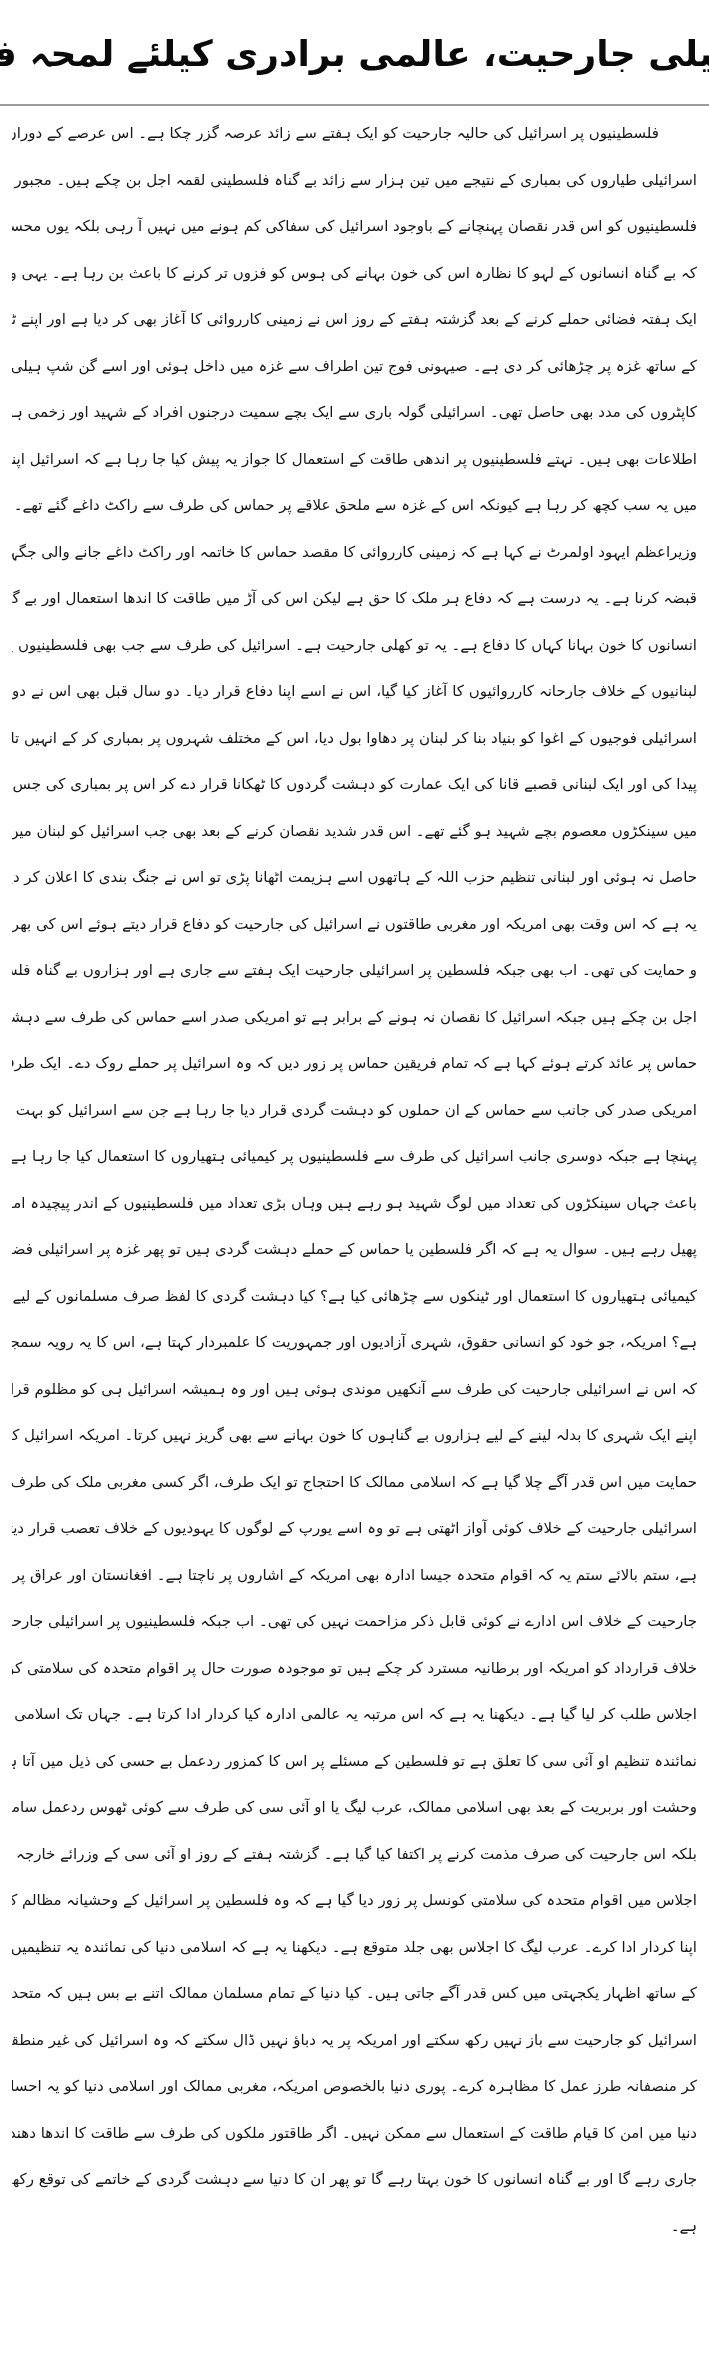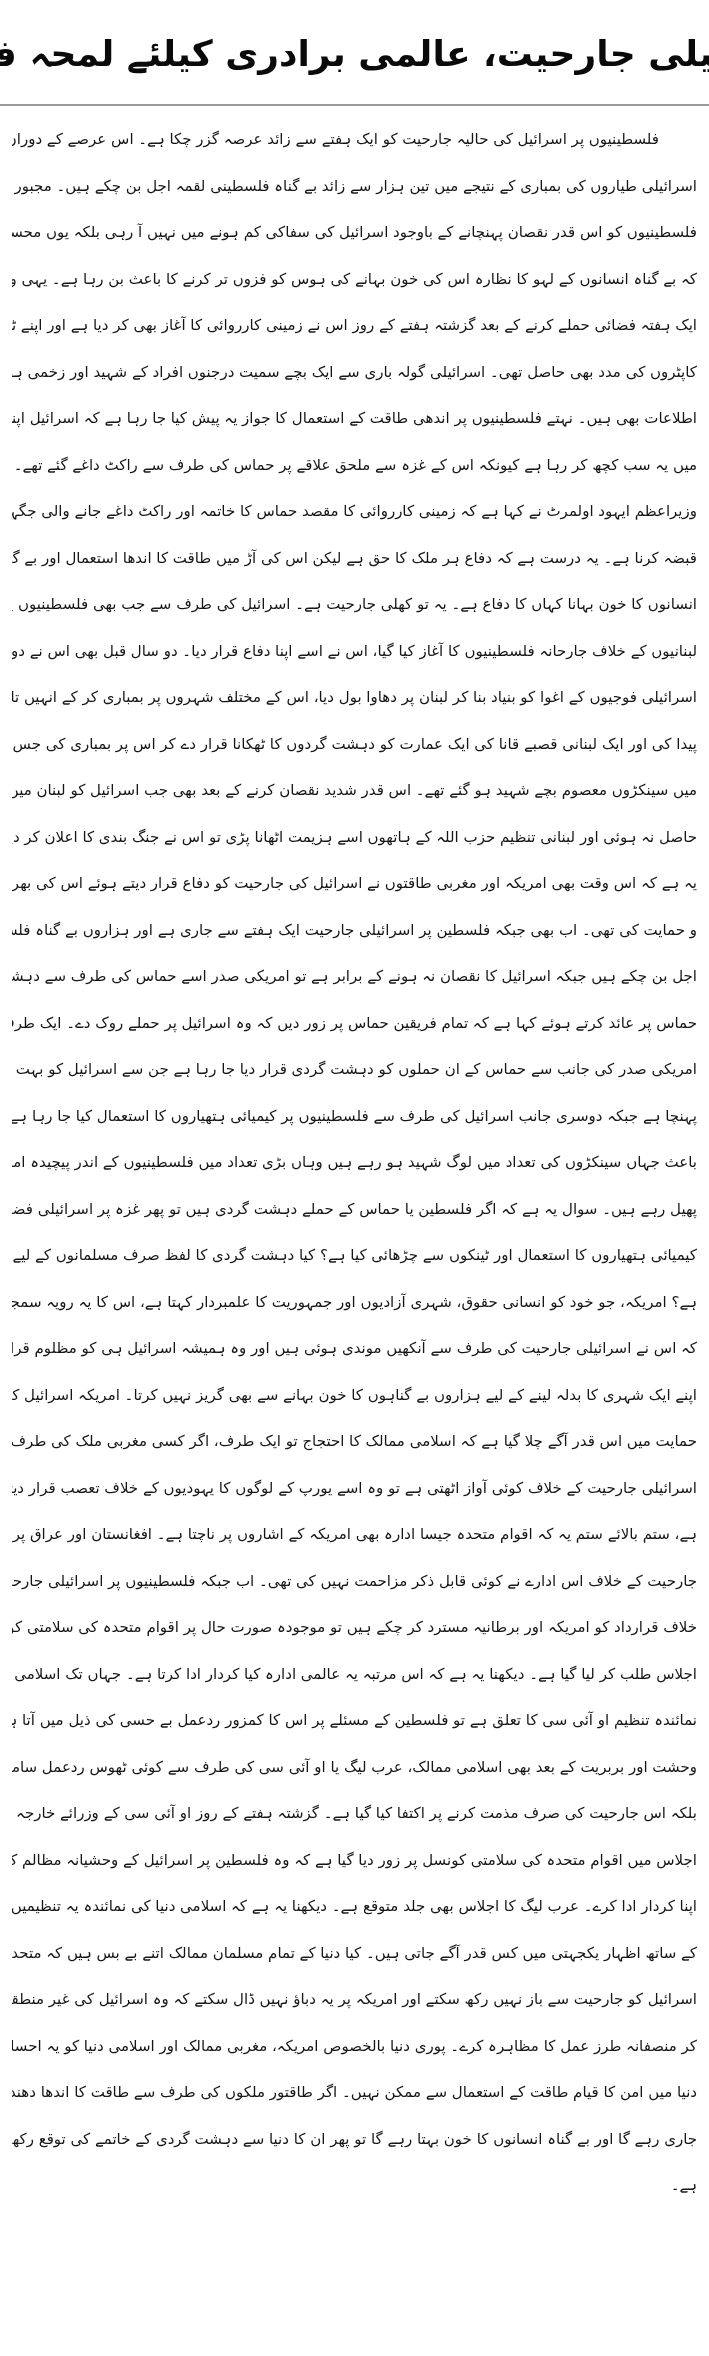--- a/index.html
+++ b/index.html
@@ -30,21 +30,21 @@
     white-space:nowrap;
     text-align:center;
     color:#0a0a0a;
   }
   .rule{
     border:none;
     border-top:2px solid #9a9a9a;
     margin:4px 0 0 0;
   }
   .body-col{
-    padding:10px 12px 0 12px;
+    padding:4px 12px 0 12px;
     box-sizing:border-box;
   }
   .line{
     height:46.5px;
     line-height:46.5px;
     font-size:15px;
     white-space:nowrap;
     overflow:hidden;
     text-align:justify;
     text-align-last:justify;
@@ -69,27 +69,28 @@
 
   <hr class="rule">
 
   <div class="body-col">
 
     <div class="line first">فلسطینیوں پر اسرائیل کی حالیہ جارحیت کو ایک ہفتے سے زائد عرصہ گزر چکا ہے۔ اس عرصے کے دوران</div>
       <div class="line">اسرائیلی طیاروں کی بمباری کے نتیجے میں تین ہزار سے زائد بے گناہ فلسطینی لقمہ اجل بن چکے ہیں۔ مجبور و بے کس</div>
       <div class="line">فلسطینیوں کو اس قدر نقصان پہنچانے کے باوجود اسرائیل کی سفاکی کم ہونے میں نہیں آ رہی بلکہ یوں محسوس ہوتا ہے</div>
       <div class="line">کہ بے گناہ انسانوں کے لہو کا نظارہ اس کی خون بہانے کی ہوس کو فزوں تر کرنے کا باعث بن رہا ہے۔ یہی وجہ ہے کہ</div>
       <div class="line">ایک ہفتہ فضائی حملے کرنے کے بعد گزشتہ ہفتے کے روز اس نے زمینی کارروائی کا آغاز بھی کر دیا ہے اور اپنے ٹینکوں</div>
+      <div class="line">کے ساتھ غزہ پر چڑھائی کر دی ہے۔ صیہونی فوج تین اطراف سے غزہ میں داخل ہوئی اور اسے گن شپ ہیلی</div>
       <div class="line">کاپٹروں کی مدد بھی حاصل تھی۔ اسرائیلی گولہ باری سے ایک بچے سمیت درجنوں افراد کے شہید اور زخمی ہونے کی</div>
       <div class="line">اطلاعات بھی ہیں۔ نہتے فلسطینیوں پر اندھی طاقت کے استعمال کا جواز یہ پیش کیا جا رہا ہے کہ اسرائیل اپنے دفاع</div>
       <div class="line">میں یہ سب کچھ کر رہا ہے کیونکہ اس کے غزہ سے ملحق علاقے پر حماس کی طرف سے راکٹ داغے گئے تھے۔ اسرائیلی</div>
       <div class="line">وزیراعظم ایہود اولمرٹ نے کہا ہے کہ زمینی کارروائی کا مقصد حماس کا خاتمہ اور راکٹ داغے جانے والی جگہوں پر</div>
       <div class="line">قبضہ کرنا ہے۔ یہ درست ہے کہ دفاع ہر ملک کا حق ہے لیکن اس کی آڑ میں طاقت کا اندھا استعمال اور بے گناہ</div>
       <div class="line">انسانوں کا خون بہانا کہاں کا دفاع ہے۔ یہ تو کھلی جارحیت ہے۔ اسرائیل کی طرف سے جب بھی فلسطینیوں یا</div>
-      <div class="line">لبنانیوں کے خلاف جارحانہ فلسطینیوں کا آغاز کیا گیا، اس نے اسے اپنا دفاع قرار دیا۔ دو سال قبل بھی اس نے دو</div>
+      <div class="line">لبنانیوں کے خلاف جارحانہ کارروائیوں کا آغاز کیا گیا، اس نے اسے اپنا دفاع قرار دیا۔ دو سال قبل بھی اس نے دو</div>
       <div class="line">اسرائیلی فوجیوں کے اغوا کو بنیاد بنا کر لبنان پر دھاوا بول دیا، اس کے مختلف شہروں پر بمباری کر کے انہیں تاخت</div>
       <div class="line">پیدا کی اور ایک لبنانی قصبے قانا کی ایک عمارت کو دہشت گردوں کا ٹھکانا قرار دے کر اس پر بمباری کی جس کے نتیجے</div>
       <div class="line">میں سینکڑوں معصوم بچے شہید ہو گئے تھے۔ اس قدر شدید نقصان کرنے کے بعد بھی جب اسرائیل کو لبنان میں کامیابی</div>
       <div class="line">حاصل نہ ہوئی اور لبنانی تنظیم حزب اللہ کے ہاتھوں اسے ہزیمت اٹھانا پڑی تو اس نے جنگ بندی کا اعلان کر دیا۔ ستم</div>
       <div class="line">یہ ہے کہ اس وقت بھی امریکہ اور مغربی طاقتوں نے اسرائیل کی جارحیت کو دفاع قرار دیتے ہوئے اس کی بھرپور تائید</div>
       <div class="line">و حمایت کی تھی۔ اب بھی جبکہ فلسطین پر اسرائیلی جارحیت ایک ہفتے سے جاری ہے اور ہزاروں بے گناہ فلسطینی لقمہ</div>
       <div class="line">اجل بن چکے ہیں جبکہ اسرائیل کا نقصان نہ ہونے کے برابر ہے تو امریکی صدر اسے حماس کی طرف سے دہشت</div>
       <div class="line">حماس پر عائد کرتے ہوئے کہا ہے کہ تمام فریقین حماس پر زور دیں کہ وہ اسرائیل پر حملے روک دے۔ ایک طرف</div>
       <div class="line">امریکی صدر کی جانب سے حماس کے ان حملوں کو دہشت گردی قرار دیا جا رہا ہے جن سے اسرائیل کو بہت کم نقصان</div>
       <div class="line">پہنچا ہے جبکہ دوسری جانب اسرائیل کی طرف سے فلسطینیوں پر کیمیائی ہتھیاروں کا استعمال کیا جا رہا ہے جس کے</div>

